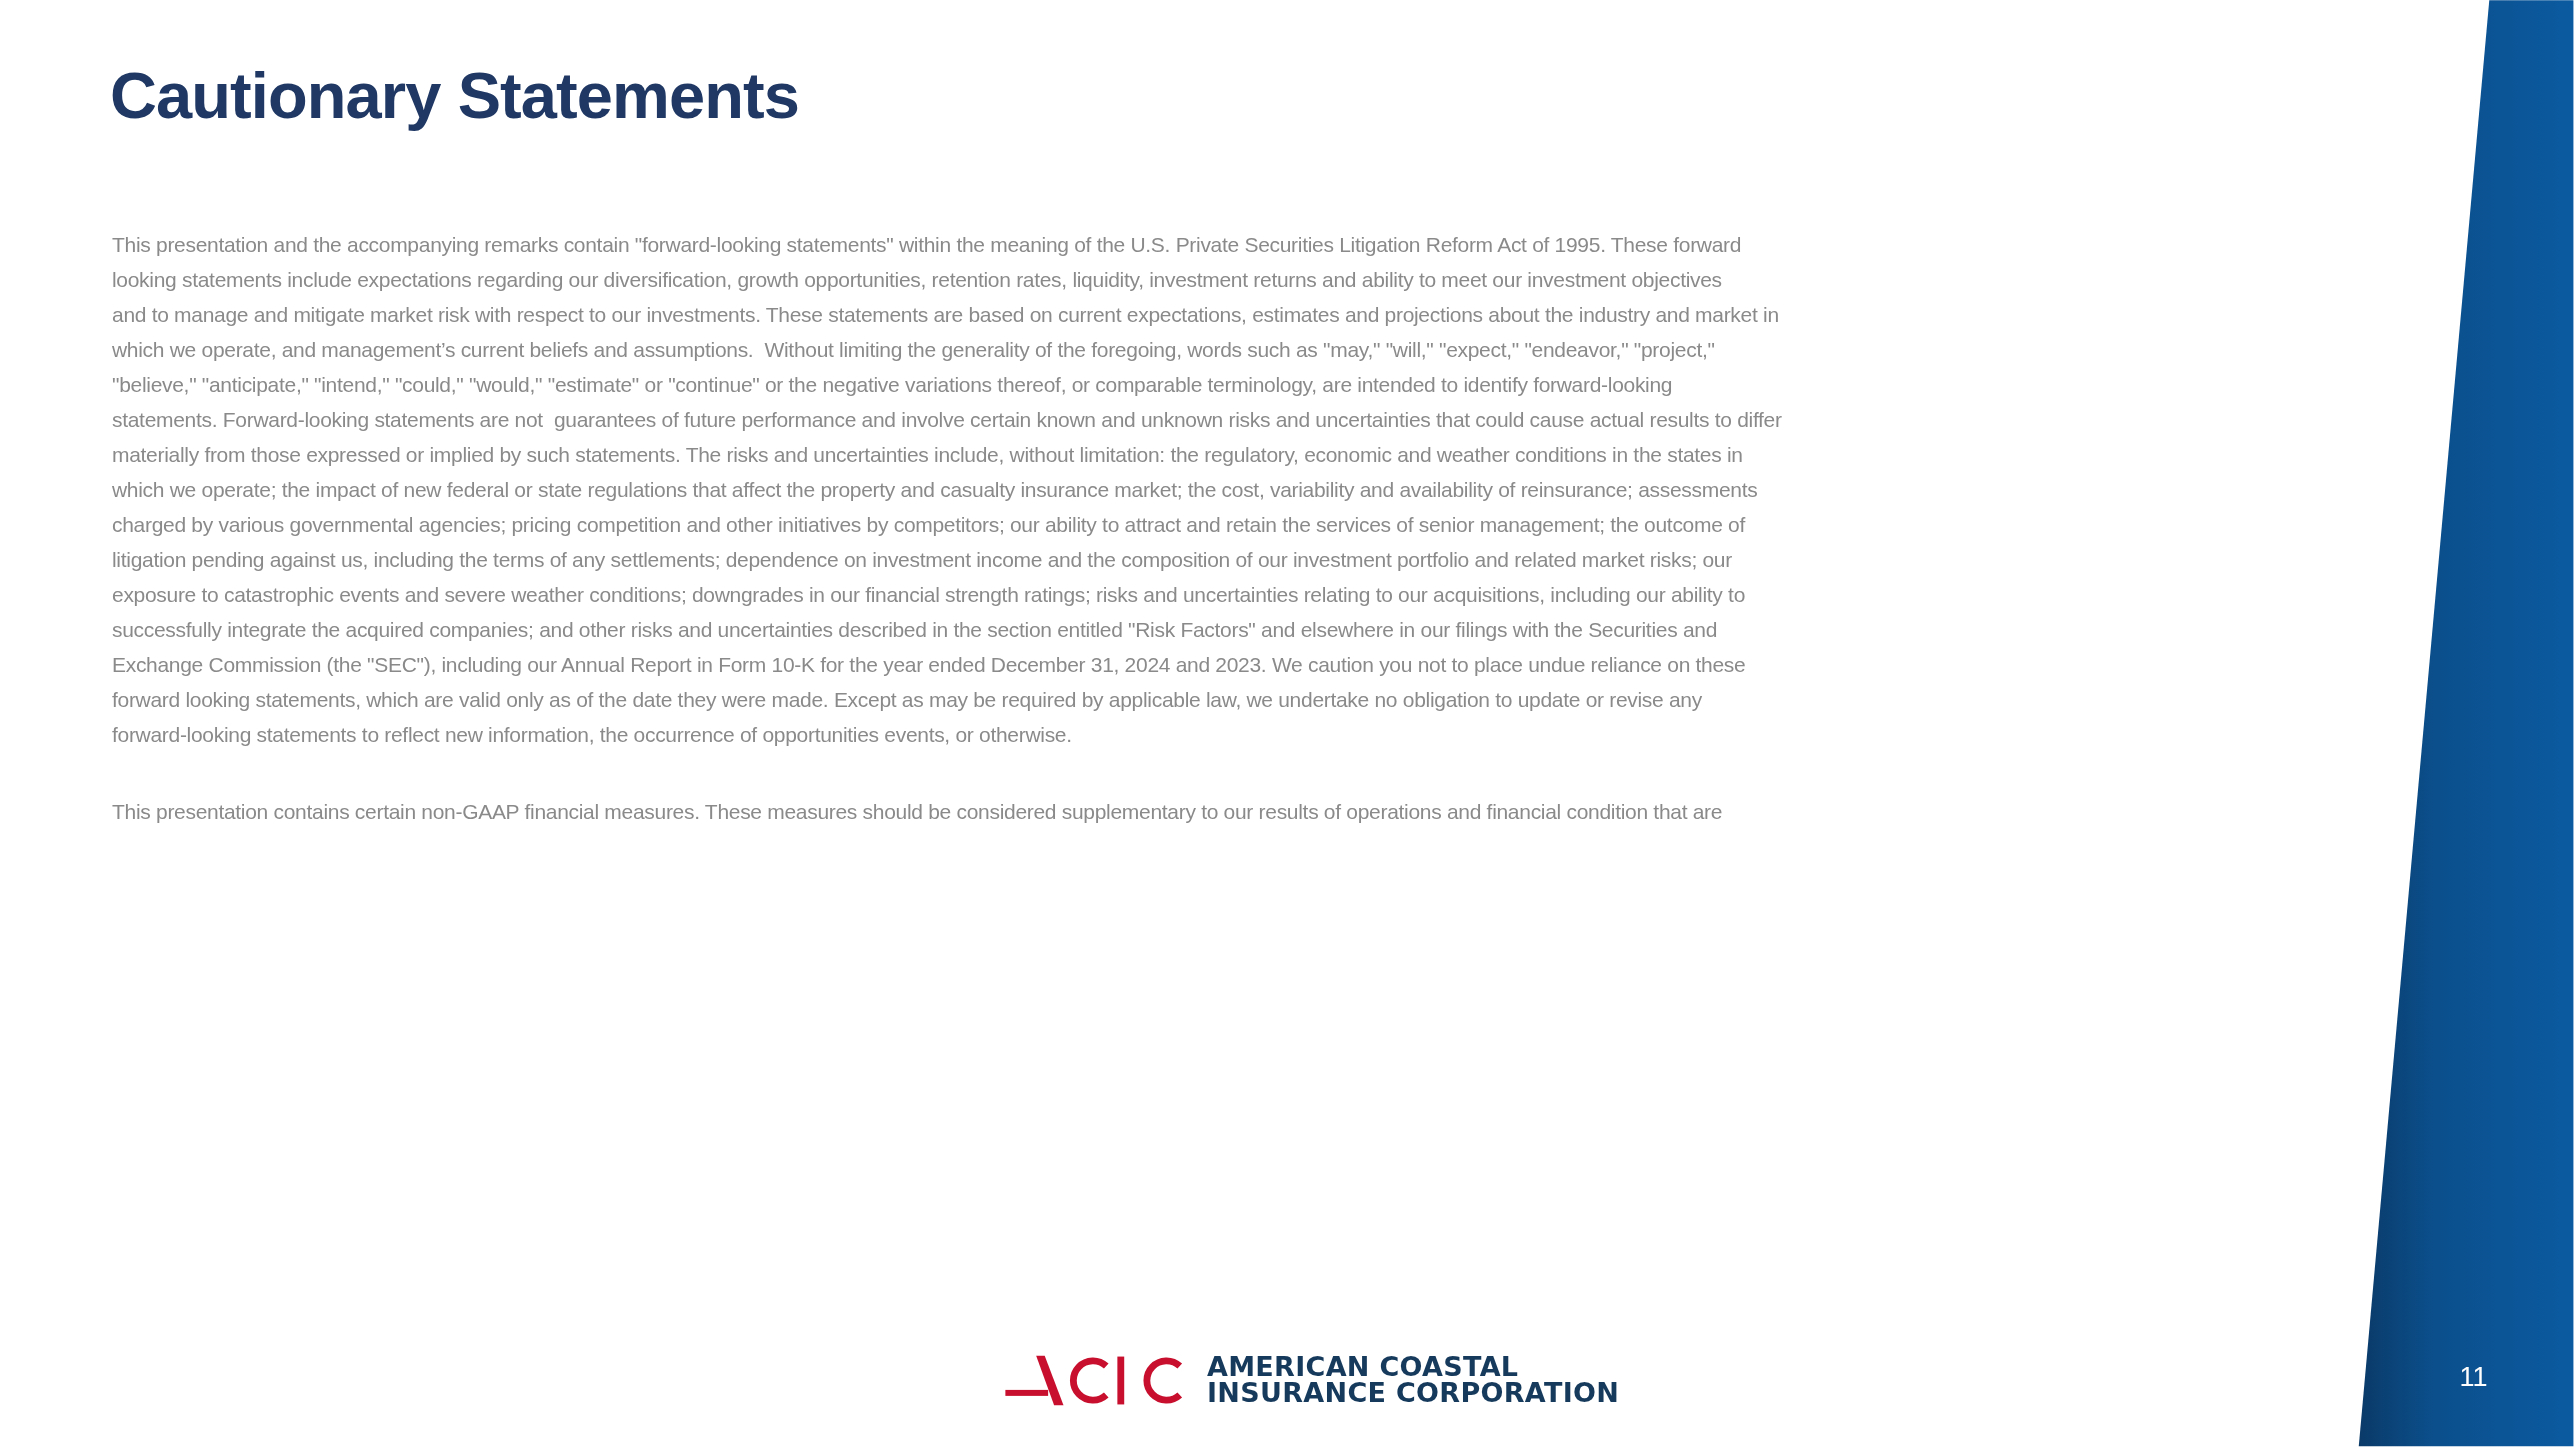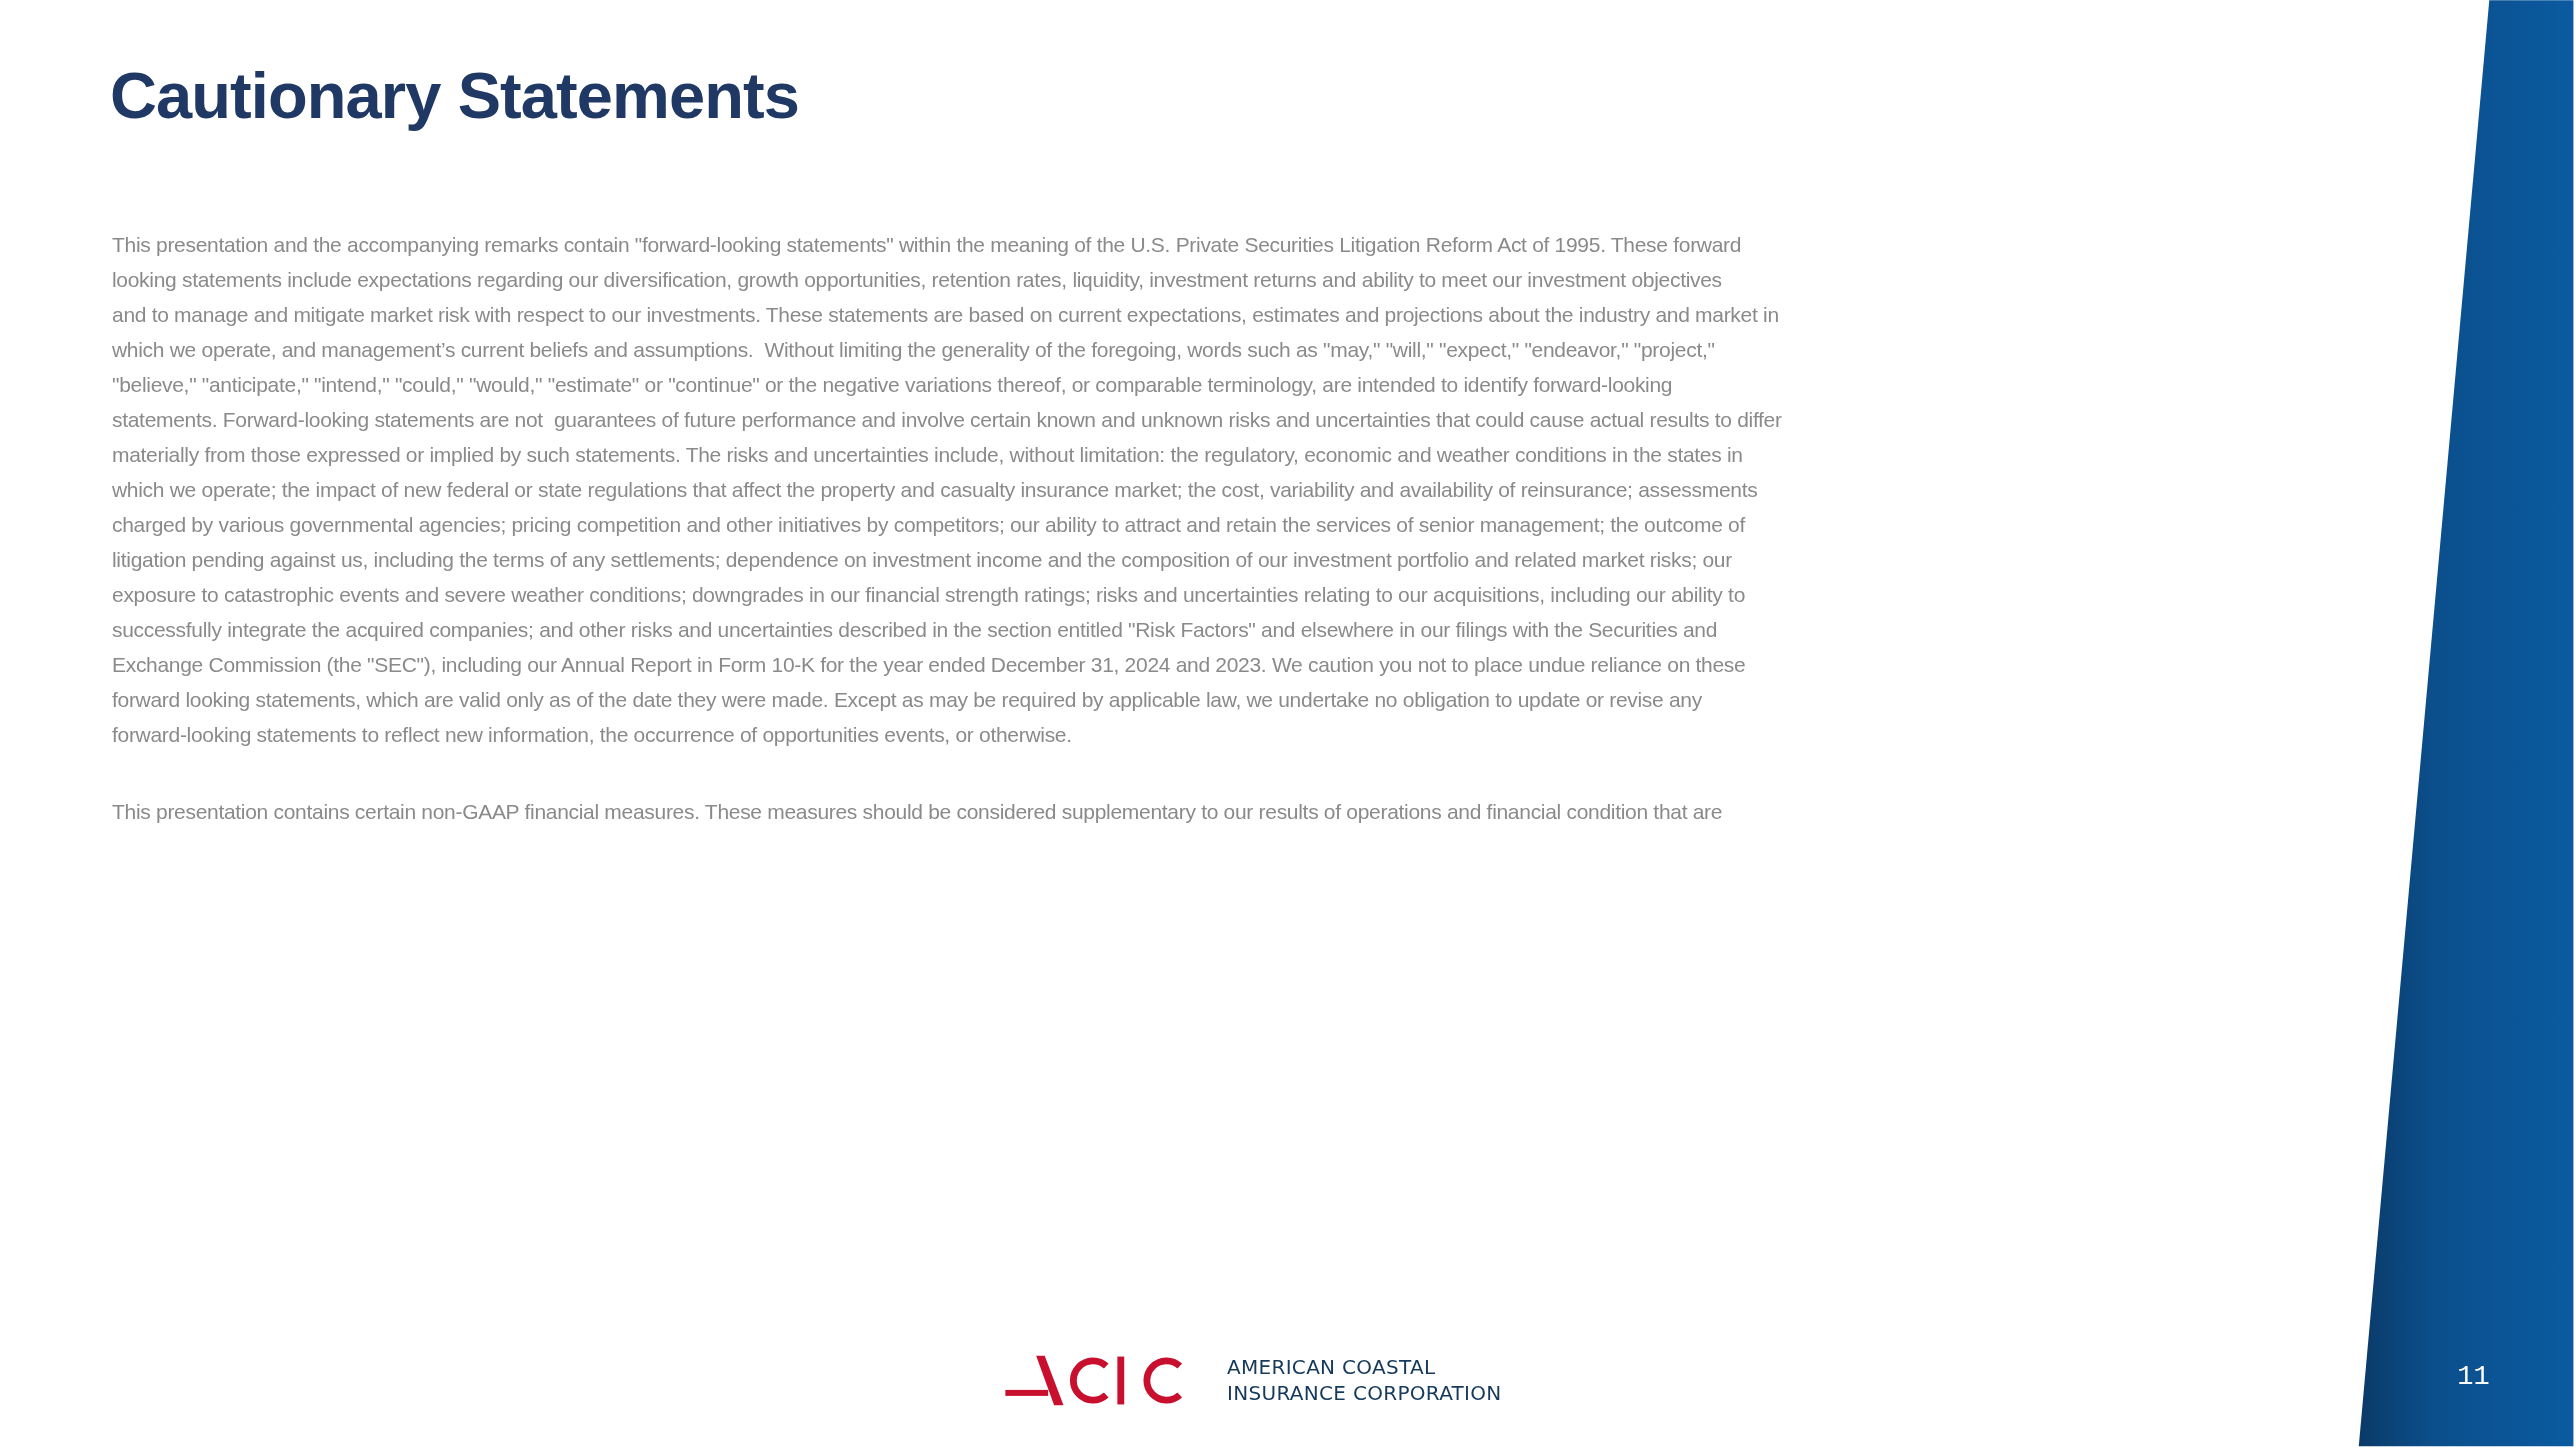--- a/index.html
+++ b/index.html
@@ -55,45 +55,46 @@
       width: 2576px; height: 1449px;
       pointer-events: none;
     }
     .page-number {
       position: absolute;
       left: 2439px;
       top: 1360px;
       width: 69px;
       text-align: center;
       color: #ffffff;
-      font-family: Liberation Mono, monospace;
+      font-family: Liberation Sans, sans-serif;
       font-size: 27px;
       line-height: 34px;
     }
     .logo {
       position: absolute;
       left: 1005px;
       top: 1350px;
       height: 60px;
       display: flex;
       align-items: center;
     }
     .logo-mark {
       width: 182px;
       height: 53px;
       display: block;
     }
     .logo-text {
-      margin-left: 40px;
+      margin-left: 20px;
       color: #163A5C;
       font-family: "DejaVu Sans", "Liberation Sans", sans-serif;
-      font-size: 20px;
+      font-size: 27px;
       line-height: 26px;
       letter-spacing: 0.3px;
       white-space: nowrap;
+      font-weight: bold;
     }
     .logo-text span { display: block; }
   </style>
 </head>
 <body>
 
 <div class="slide">
 
   <svg class="blue-band" viewBox="0 0 3000 1687" width="2576" height="1449" xmlns="http://www.w3.org/2000/svg">
     <defs>

